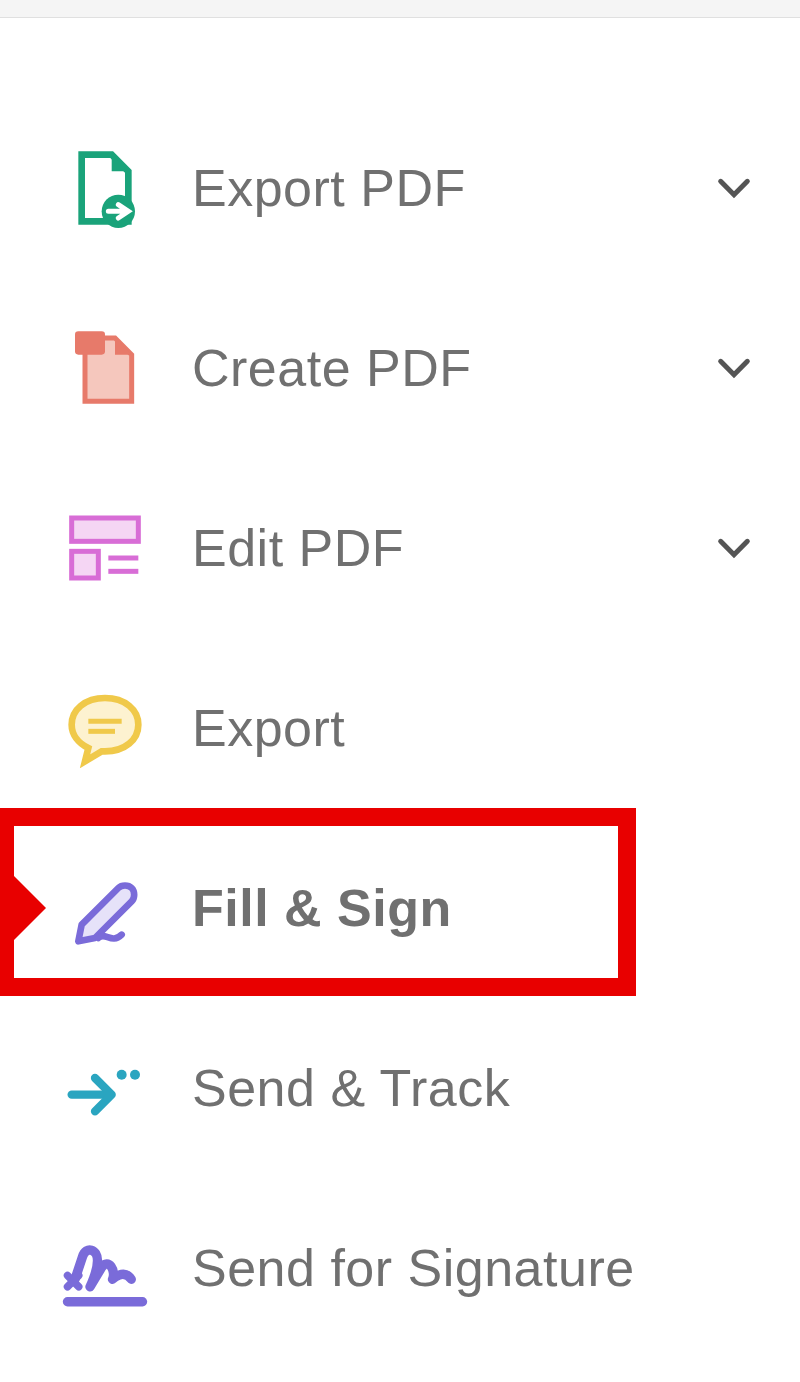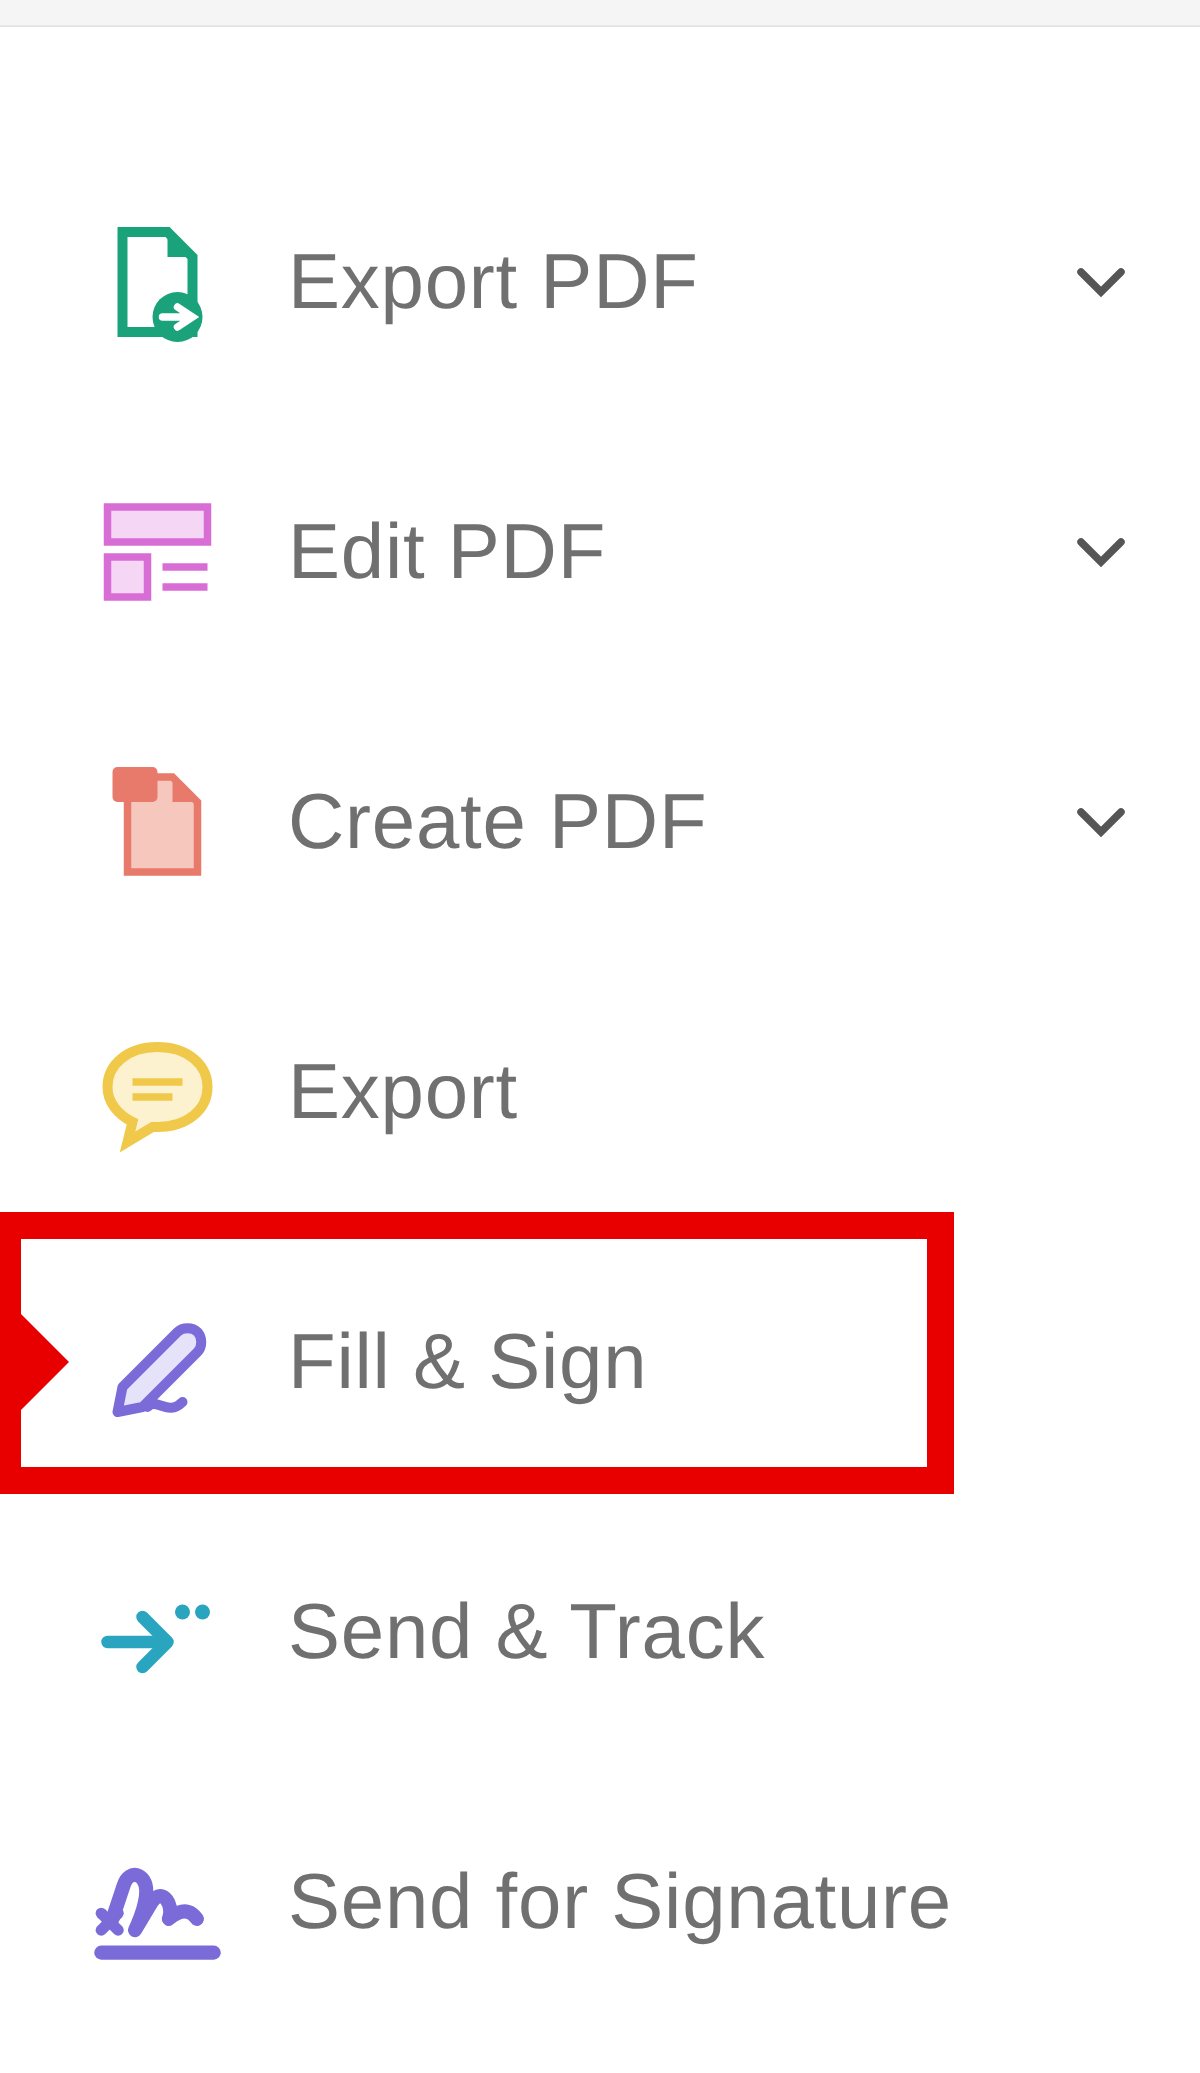--- a/index.html
+++ b/index.html
@@ -95,62 +95,62 @@
     <div class="chevron">
       <svg viewBox="0 0 24 24" width="40" height="40">
           <path d="M4 8 L12 16 L20 8" fill="none" stroke="#555" stroke-width="3" stroke-linecap="round"></path>
         </svg>
     </div>
   </div>
 
   <div class="menu-item">
     <div class="icon-wrap">
       <svg viewBox="0 0 48 48" width="80" height="80">
-        <rect x="4" y="6" width="40" height="14" fill="#f5d6f4" stroke="#d86dd6" stroke-width="3"></rect>
-        <rect x="4" y="26" width="16" height="16" fill="#f5d6f4" stroke="#d86dd6" stroke-width="3"></rect>
-        <line x1="26" y1="30" x2="44" y2="30" stroke="#d86dd6" stroke-width="3"></line>
-        <line x1="26" y1="38" x2="44" y2="38" stroke="#d86dd6" stroke-width="3"></line>
+        <path d="M12 6 L30 6 L40 16 L40 44 L12 44 Z" fill="#f5c7bd" stroke="#e77a6a" stroke-width="3"></path>
+        <path d="M30 6 L30 16 L40 16 Z" fill="#e77a6a"></path>
+        <rect x="6" y="2" width="18" height="14" rx="2" fill="#e77a6a"></rect>
       </svg>
     </div>
-    <div class="label">Edit PDF</div>
+    <div class="label">Create PDF</div>
     <div class="chevron">
       <svg viewBox="0 0 24 24" width="40" height="40">
           <path d="M4 8 L12 16 L20 8" fill="none" stroke="#555" stroke-width="3" stroke-linecap="round"></path>
         </svg>
     </div>
   </div>
 
   <div class="menu-item">
     <div class="icon-wrap">
       <svg viewBox="0 0 48 48" width="80" height="80">
-        <path d="M12 6 L30 6 L40 16 L40 44 L12 44 Z" fill="#f5c7bd" stroke="#e77a6a" stroke-width="3"></path>
-        <path d="M30 6 L30 16 L40 16 Z" fill="#e77a6a"></path>
-        <rect x="6" y="2" width="18" height="14" rx="2" fill="#e77a6a"></rect>
+        <rect x="4" y="6" width="40" height="14" fill="#f5d6f4" stroke="#d86dd6" stroke-width="3"></rect>
+        <rect x="4" y="26" width="16" height="16" fill="#f5d6f4" stroke="#d86dd6" stroke-width="3"></rect>
+        <line x1="26" y1="30" x2="44" y2="30" stroke="#d86dd6" stroke-width="3"></line>
+        <line x1="26" y1="38" x2="44" y2="38" stroke="#d86dd6" stroke-width="3"></line>
       </svg>
     </div>
-    <div class="label">Create PDF</div>
+    <div class="label">Edit PDF</div>
     <div class="chevron">
       <svg viewBox="0 0 24 24" width="40" height="40">
           <path d="M4 8 L12 16 L20 8" fill="none" stroke="#555" stroke-width="3" stroke-linecap="round"></path>
         </svg>
     </div>
   </div>
 
   <div class="menu-item">
     <div class="icon-wrap">
       <svg viewBox="0 0 48 48" width="80" height="80">
         <path d="M24 6 C12 6 4 13 4 22 C4 28 8 33 14 36 L12 44 L22 38 C23 38 23 38 24 38 C36 38 44 31 44 22 C44 13 36 6 24 6 Z" fill="#fdf2d0" stroke="#f0c94a" stroke-width="4"></path>
         <line x1="14" y1="20" x2="34" y2="20" stroke="#f0c94a" stroke-width="3"></line>
         <line x1="14" y1="26" x2="30" y2="26" stroke="#f0c94a" stroke-width="3"></line>
       </svg>
     </div>
     <div class="label">Export</div>
   </div>
 
-  <div class="menu-item" style="position:relative;">
+  <div class="menu-item" style="position:relative;font-weight:bold;">
     <div class="highlight-box"></div>
     <div class="red-arrow"></div>
     <div class="icon-wrap">
       <svg viewBox="0 0 48 48" width="80" height="80">
         <path d="M10 34 L32 12 C34 10 38 10 40 12 C42 14 42 18 40 20 L18 42 L8 44 L10 34 Z" fill="#e6e2f9" stroke="#7a6bd9" stroke-width="4" stroke-linejoin="round"></path>
         <path d="M20 42 C24 38 28 46 34 40" fill="none" stroke="#7a6bd9" stroke-width="4" stroke-linecap="round"></path>
       </svg>
     </div>
     <div class="label">Fill &amp; Sign</div>
   </div>

